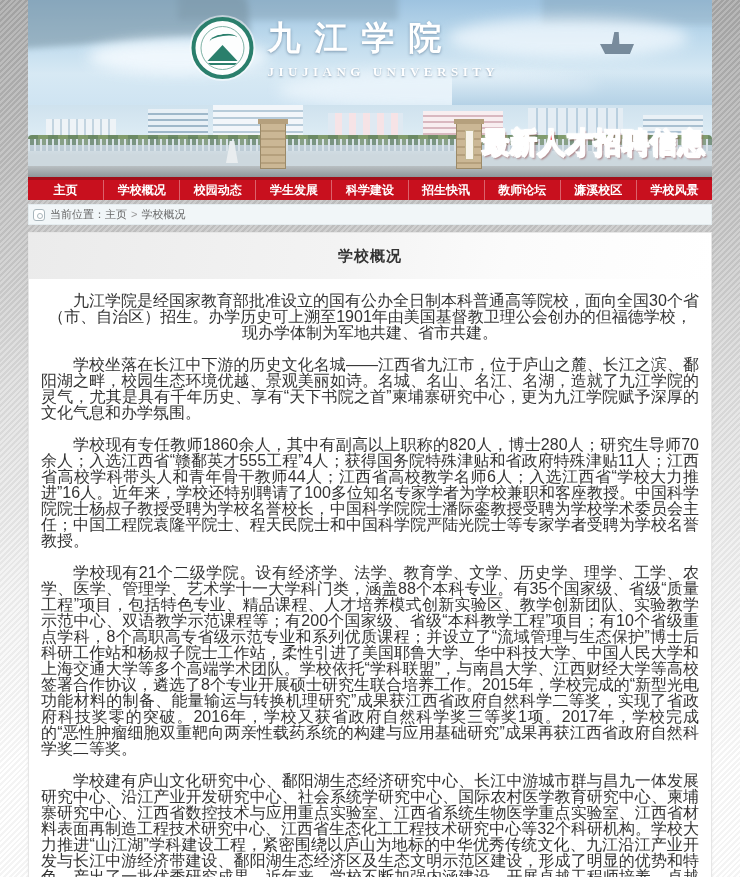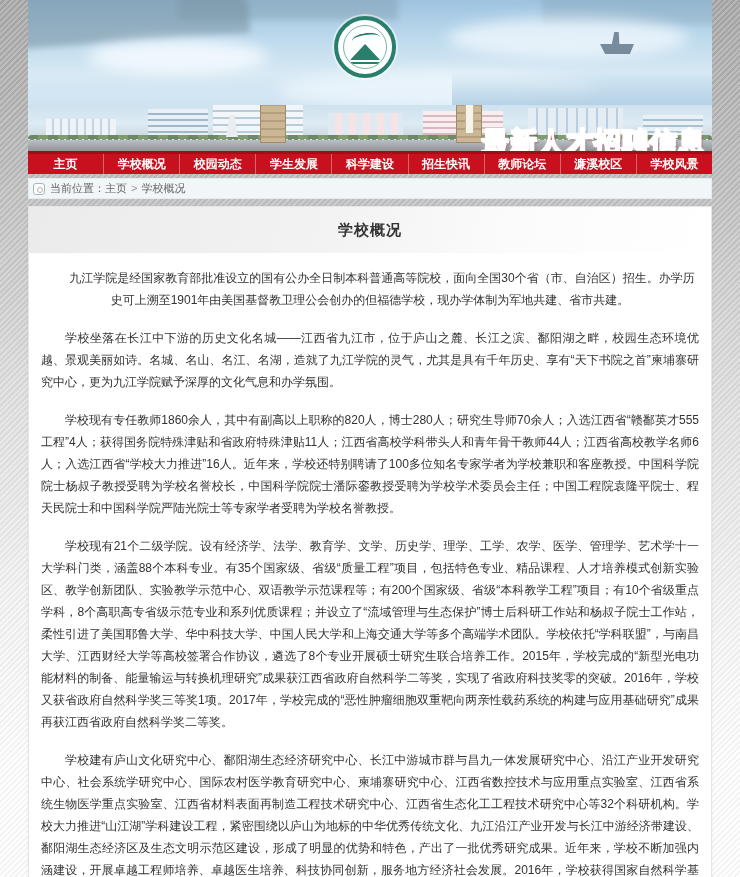--- a/index.html
+++ b/index.html
@@ -38,21 +38,21 @@
               border-left:15px solid transparent; border-right:15px solid transparent; border-bottom:16px solid #2a7f6c; }
   .seal-bird { position:absolute; top:7px; left:8px; width:28px; height:12px; border-top:2.5px solid #2a7f6c; border-radius:50% 50% 0 0; transform:rotate(-8deg); }
   .seal-base { position:absolute; bottom:4px; left:4px; width:36px; height:2px; background:#2a7f6c; }
   .brand-names { color:#fff; }
   .uni-cn { font-family:"Liberation Serif","DejaVu Serif",serif; font-size:33px; font-weight:bold; letter-spacing:14px;
             text-shadow:0 1px 3px rgba(60,90,120,.55); white-space:nowrap; }
   .uni-en { font-family:"Liberation Serif","DejaVu Serif",serif; font-size:13px; font-weight:bold; letter-spacing:4.5px;
             margin-top:3px; text-shadow:0 1px 2px rgba(60,90,120,.5); }
 
   
-  .photo { position:relative; height:46px; overflow:hidden; background:linear-gradient(180deg,#cfe2ee 0,#dcebf4 40%,#cdd8de 70%); }
+  .photo { position:relative; height:72px; overflow:hidden; background:linear-gradient(180deg,#cfe2ee 0,#dcebf4 40%,#cdd8de 70%); }
   .bld { position:absolute; }
   .b1 { left:18px; top:14px; width:70px; height:18px; background:repeating-linear-gradient(90deg,#eef3f7 0 6px,#c3d4e0 6px 8px); }
   .b2 { left:120px; top:4px; width:60px; height:30px; background:repeating-linear-gradient(180deg,#e8f0f6 0 4px,#9fb8ca 4px 6px); }
   .b3 { left:185px; top:0; width:90px; height:34px; background:repeating-linear-gradient(180deg,#f2f6fa 0 5px,#b7cbd9 5px 7px); }
   .b4 { left:300px; top:8px; width:75px; height:26px; background:repeating-linear-gradient(90deg,#dfe9f2 0 7px,#f6e3e6 7px 14px); }
   .b5 { left:395px; top:6px; width:80px; height:28px; background:repeating-linear-gradient(180deg,#f8eef0 0 4px,#d9b8c0 4px 6px); }
   .b6 { left:500px; top:3px; width:95px; height:30px; background:repeating-linear-gradient(90deg,#e4edf4 0 8px,#b9cfdf 8px 10px); }
   .b7 { left:615px; top:10px; width:60px; height:24px; background:repeating-linear-gradient(180deg,#eaf1f6 0 4px,#a9c0d1 4px 6px); }
   .trees { position:absolute; left:0; top:30px; width:100%; height:10px;
            background:repeating-linear-gradient(90deg,#5f7f55 0 10px,#77935f 10px 20px); border-radius:4px 4px 0 0; opacity:.9; }
@@ -91,21 +91,21 @@
   .crumb-text { font-size:11px; color:#666; }
   .crumb-text a { color:#666; text-decoration:none; cursor:pointer; }
   .crumb-sep { margin:0 4px; color:#999; }
 
   
   .content { margin-top:7px; background:#fff; border:1px solid #e6e6e6; box-shadow:0 1px 3px rgba(0,0,0,.06); }
   .content-title-band { height:46px; display:flex; align-items:center; justify-content:center;
       background:linear-gradient(100deg,#ebebeb 0,#f3f3f3 45%,#fbfbfb 70%,#ffffff 100%); }
   .content-title { font-size:15px; font-weight:bold; color:#333; letter-spacing:1px; }
   .paras { padding:14px 12px 22px; }
-  .paras p { font-size:12px; color:#333; line-height:22px; text-align:justify; text-indent:2em; margin-bottom:16px; }
+  .paras p { font-size:16px; color:#333; line-height:16px; text-align:justify; text-indent:2em; margin-bottom:16px; }
   .paras p:last-child { margin-bottom:8px; }
 
   
   .footer-links { margin-top:8px; height:22px; display:flex; align-items:center; justify-content:center;
       background:linear-gradient(180deg,#efefef,#dbdbdb); border:1px solid #d2d2d2; }
   .footer-links a { font-size:12px; color:#555; text-decoration:none; cursor:pointer; padding:0 10px; }
   .footer-links .pipe { color:#999; font-size:11px; }
 </style>
 </head>
 <body>
@@ -122,20 +122,24 @@
     <div class="water"></div>
     <div class="boat"></div>
     <div class="brand">
       <div class="seal">
         <div class="seal-inner">
           <div class="seal-bird"></div>
           <div class="seal-mtn"></div>
           <div class="seal-base"></div>
         </div>
       </div>
+      <div class="brand-names">
+        <div class="uni-cn">九江学院</div>
+        <div class="uni-en">JIUJIANG UNIVERSITY</div>
+      </div>
     </div>
   </div>
 
   <div class="photo">
     <div class="bld b1"></div>
     <div class="bld b2"></div>
     <div class="bld b3"></div>
     <div class="bld b4"></div>
     <div class="bld b5"></div>
     <div class="bld b6"></div>

